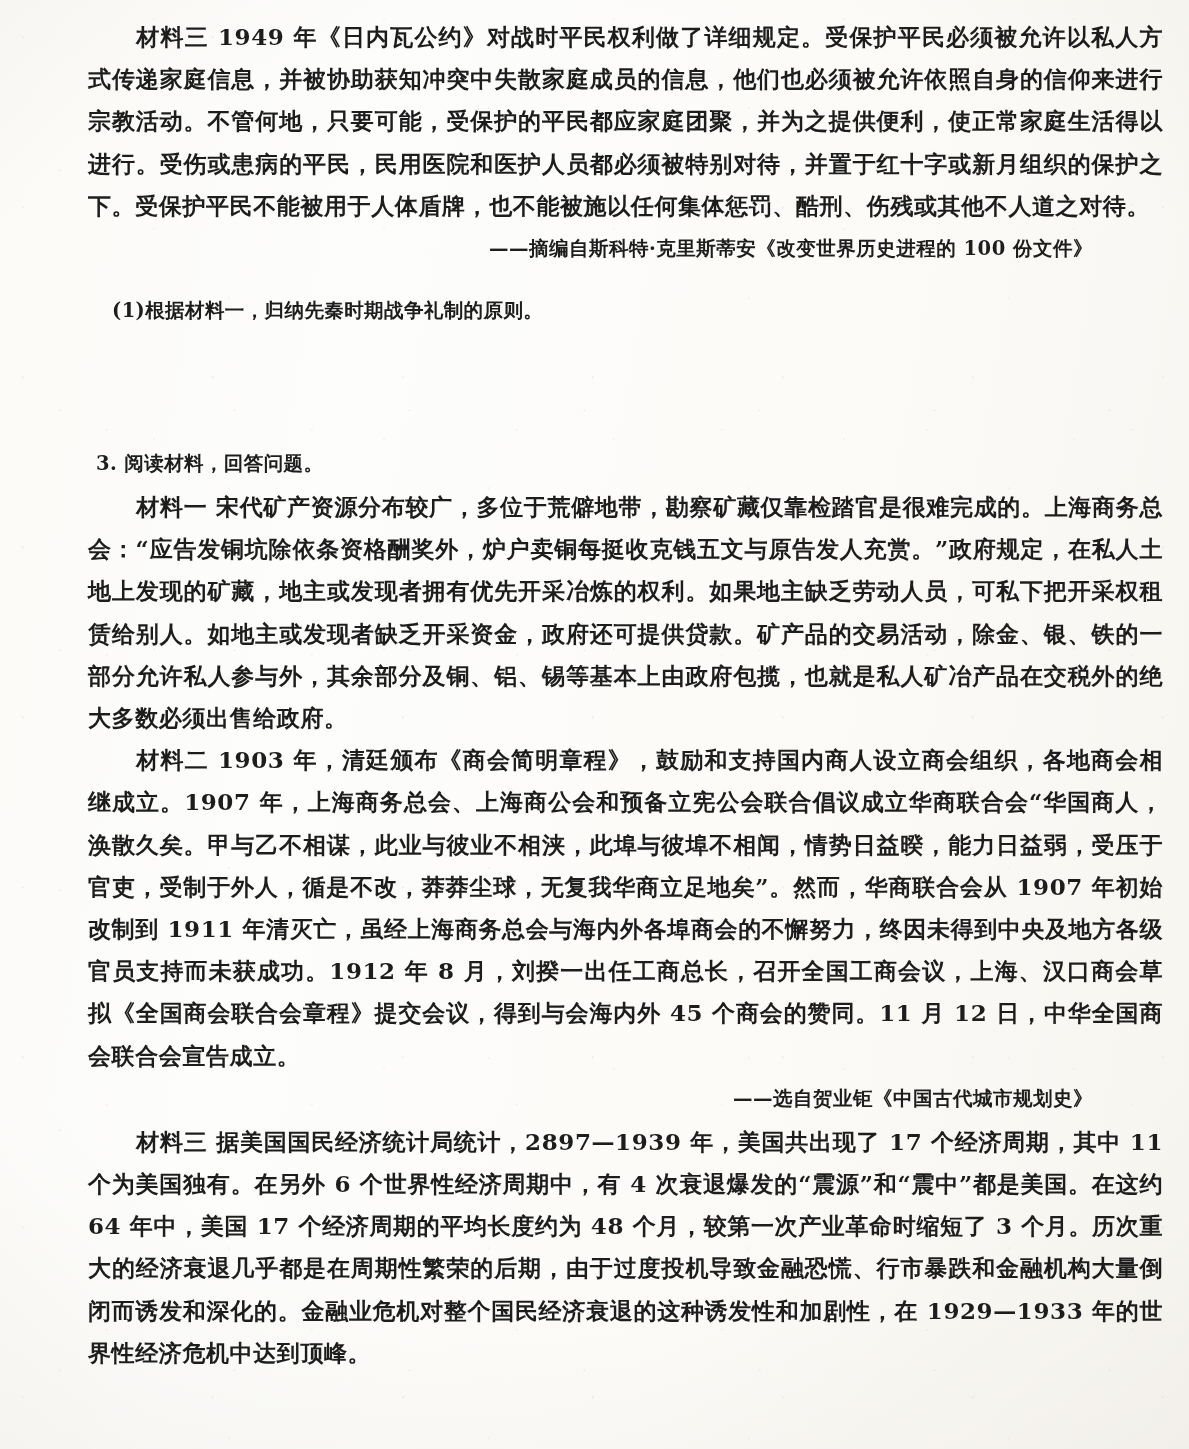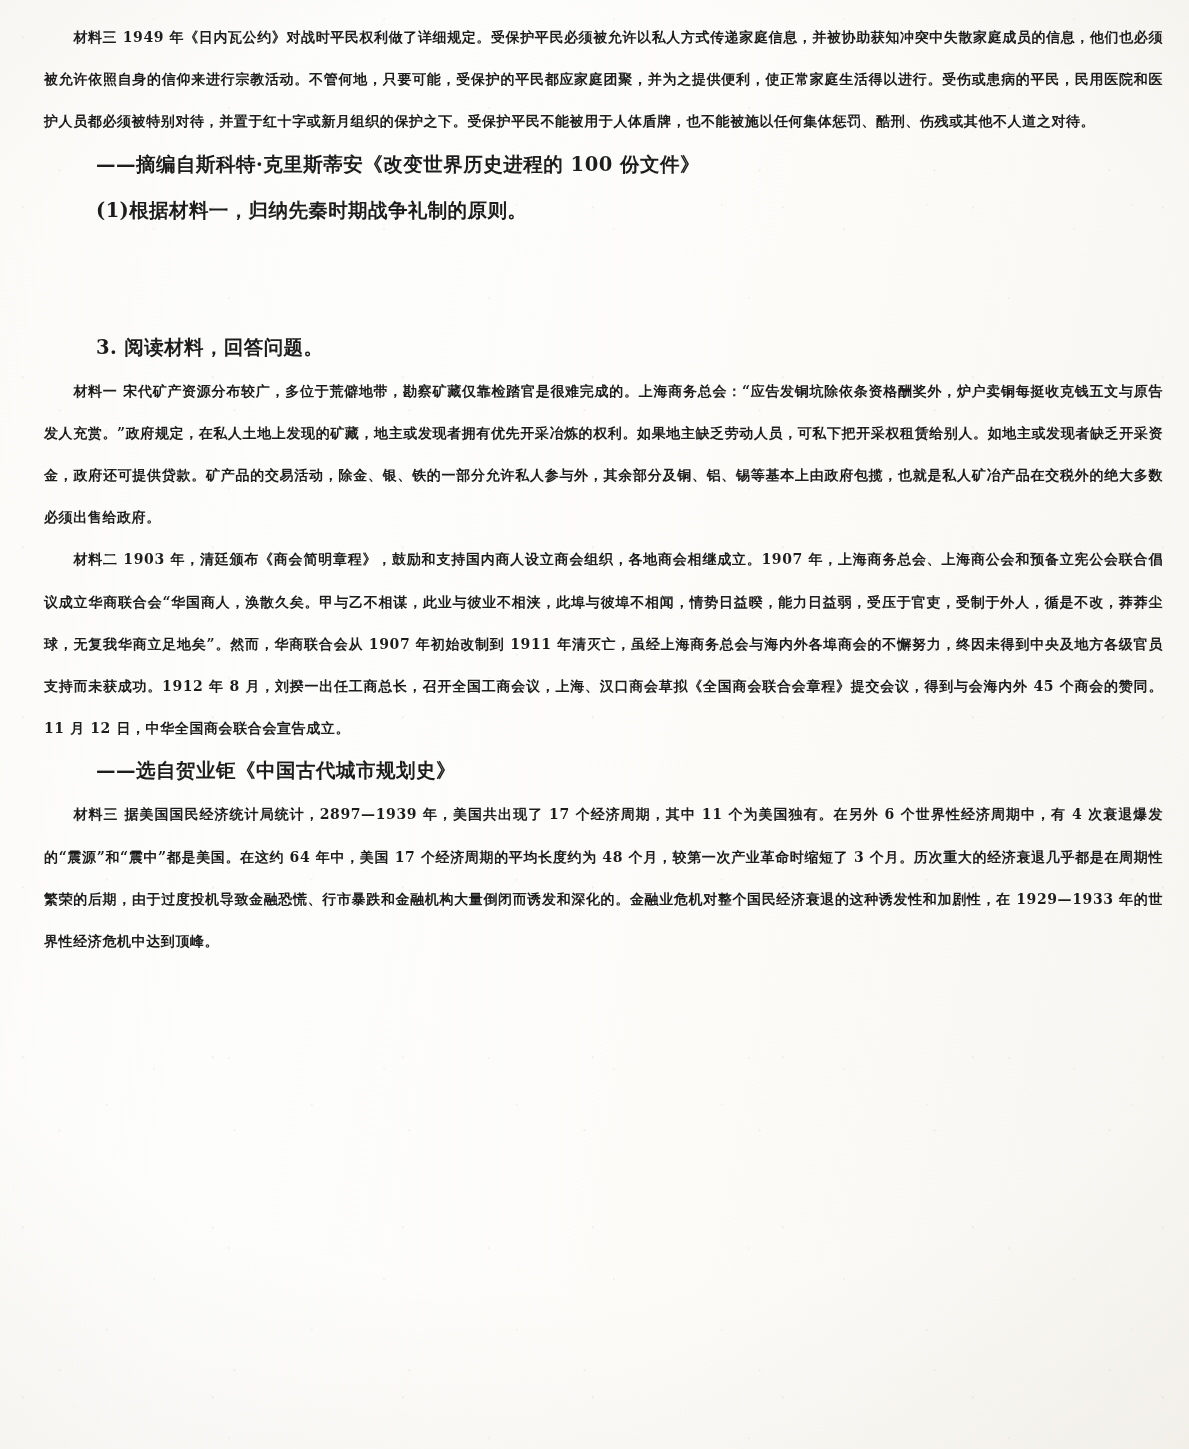--- a/index.html
+++ b/index.html
@@ -39,35 +39,35 @@
   }
 
   .content {
     position: relative;
     padding: 0;
   }
 
   
   .para {
     margin: 0;
-    padding: 0 26px 0 44px;
-    font-size: 14px;
+    padding: 0 26px 0 88px;
+    font-size: 23px;
     line-height: 42.2px;
     letter-spacing: 0.6px;
     text-align: justify;
     text-justify: inter-character;
     color: #1d1d1d;
     font-weight: 600;
     font-family: "DejaVu Serif", "Liberation Serif", serif;
   }
   .para.indent-2 { text-indent: 2.1em; }
 
   
   .q-line {
-    margin: 0;
+    margin: 16px;
     padding: 0 26px 0 96px;
     font-size: 19.5px;
     line-height: 47px;
     letter-spacing: 0.4px;
     color: #1d1d1d;
     font-weight: 600;
   }
 
   
   .q-head {
@@ -80,21 +80,21 @@
     color: #1d1d1d;
   }
 
   
   .source {
     margin: 0;
     padding: 0 96px 0 96px;
     font-size: 19.5px;
     line-height: 44px;
     letter-spacing: 0.5px;
-    text-align: left;
+    text-align: right;
     font-weight: 600;
     color: #1d1d1d;
   }
 
   .gap-sm { height: 16px; }
   .gap-lg { height: 92px; }
 
   
   .ink {
     filter: blur(0.12px);

